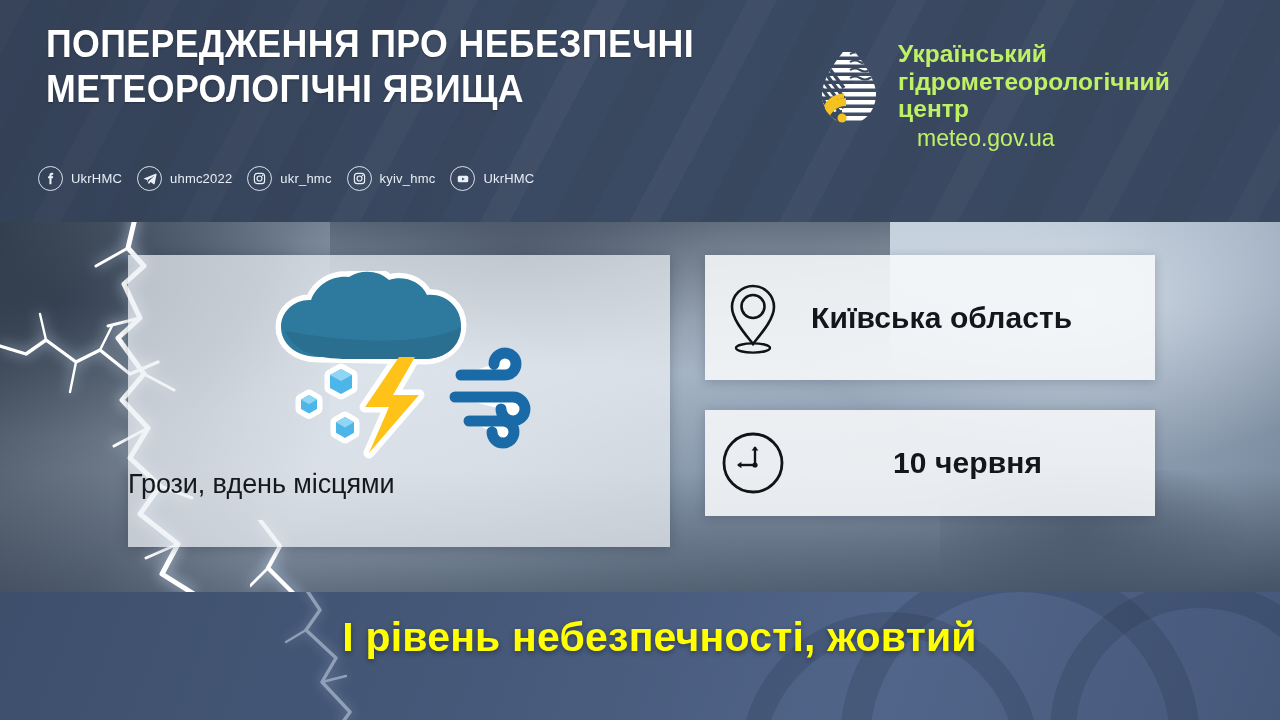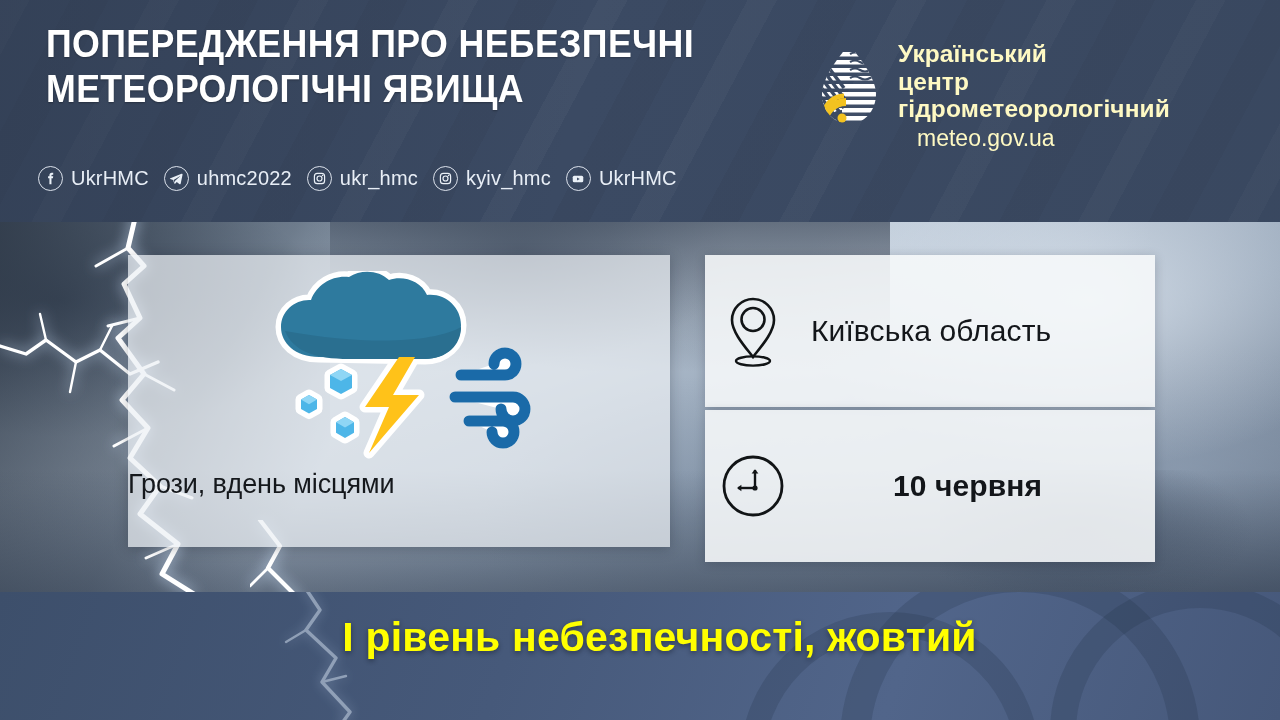--- a/index.html
+++ b/index.html
@@ -81,26 +81,26 @@
     position:absolute; left:38px; top:166px;
     display:flex; align-items:center; gap:0px;
   }
   .soc-item{ display:flex; align-items:center; margin-right:15px; }
   .soc-ic{
     width:25px; height:25px; border-radius:50%;
     border:1.6px solid rgba(232,238,246,.92);
     display:flex; align-items:center; justify-content:center;
     color:#eaf0f7; margin-right:8px; flex:0 0 auto;
   }
-  .soc-lb{ color:#e8eef6; font-size:20px; letter-spacing:.2px; }
+  .soc-lb{ color:#e8eef6; font-size:13px; letter-spacing:.2px; }
 
   
   .logo{ position:absolute; left:818px; top:40px; display:flex; align-items:flex-start; }
   .logo-mark{ width:62px; height:82px; flex:0 0 auto; margin-top:4px; }
-  .logo-txt{ margin-left:18px; color:#fef9c3; }
+  .logo-txt{ margin-left:18px; color:#bef264; }
   .logo-l{ font-size:24.5px; line-height:27.5px; font-weight:bold; letter-spacing:.1px; }
   .logo-url{ font-size:23px; line-height:30px; margin-left:19px; font-weight:normal; }
 
   
   .wcard{
     position:absolute; left:128px; top:255px; width:542px; height:292px;
     background:rgba(236,240,244,.72);
     box-shadow:0 2px 12px rgba(20,28,40,.28);
   }
   .wicon{ position:absolute; left:95px; top:16px; width:340px; height:190px; }
@@ -110,22 +110,22 @@
     font-size:27px; line-height:38px; letter-spacing:-.1px;
   }
 
   
   .icard{
     position:absolute; left:705px; width:450px;
     background:rgba(247,249,251,.88);
     box-shadow:0 2px 10px rgba(20,28,40,.22);
     display:flex; align-items:center;
   }
-  .icard-loc{ top:255px; height:152px; }
-  .icard-date{ top:410px; height:152px; }
+  .icard-loc{ top:255px; height:125px;font-weight:bold; }
+  .icard-date{ top:410px; height:106px; }
   .icard-ic{ width:96px; flex:0 0 auto; display:flex; justify-content:center; align-items:center; }
   .icard-lb{ color:#13161a; font-size:30px; letter-spacing:.1px; }
   .icard-loc .icard-lb{ margin-left:10px; }
   .icard-date .icard-lb{ margin-left:92px; font-weight:bold; }
 
   
   .footer{
     position:absolute; left:0; top:592px; width:1280px; height:128px;
     background:linear-gradient(110deg,#3d4f6b 0%, #46597a 40%, #51658a 70%, #46587a 100%);
     overflow:hidden;
@@ -270,22 +270,22 @@
             <path d="M12 78 a22 22 0 0 1 22 -22" stroke-width="0"></path>
           </g>
           <path d="M2 80 a26 26 0 0 1 26 -26 l0 8 a18 18 0 0 0 -18 18 z" fill="#f3c220"></path>
           <path d="M10 80 a14 14 0 0 1 14 -14 l0 6 a8 8 0 0 0 -8 8 z" fill="#3b4a63"></path>
           <circle cx="24" cy="74" r="4.5" fill="#f3c220"></circle>
           <rect x="27" y="50" width="36" height="34" fill="#ffffff" opacity="0"></rect>
         </g>
       </svg>
       <div class="logo-txt">
         <div class="logo-l">Український</div>
+        <div class="logo-l">гідрометеорологічний</div>
         <div class="logo-l">центр</div>
-        <div class="logo-l">гідрометеорологічний</div>
         <div class="logo-url">meteo.gov.ua</div>
       </div>
     </div>
   </div>
 
   <div class="wcard">
     <svg class="wicon" viewBox="0 0 340 190">
 
       <g stroke="#ffffff" stroke-width="11" stroke-linejoin="round" stroke-linecap="round" fill="#ffffff">
         <path d="M96 86 C72 86 58 72 58 56 C58 40 72 28 88 29 C94 13 110 4 126 6 C138 -2 156 -1 166 9 C180 4 198 10 204 24 C222 22 238 36 238 54 C238 74 222 88 202 88 Z"></path>

